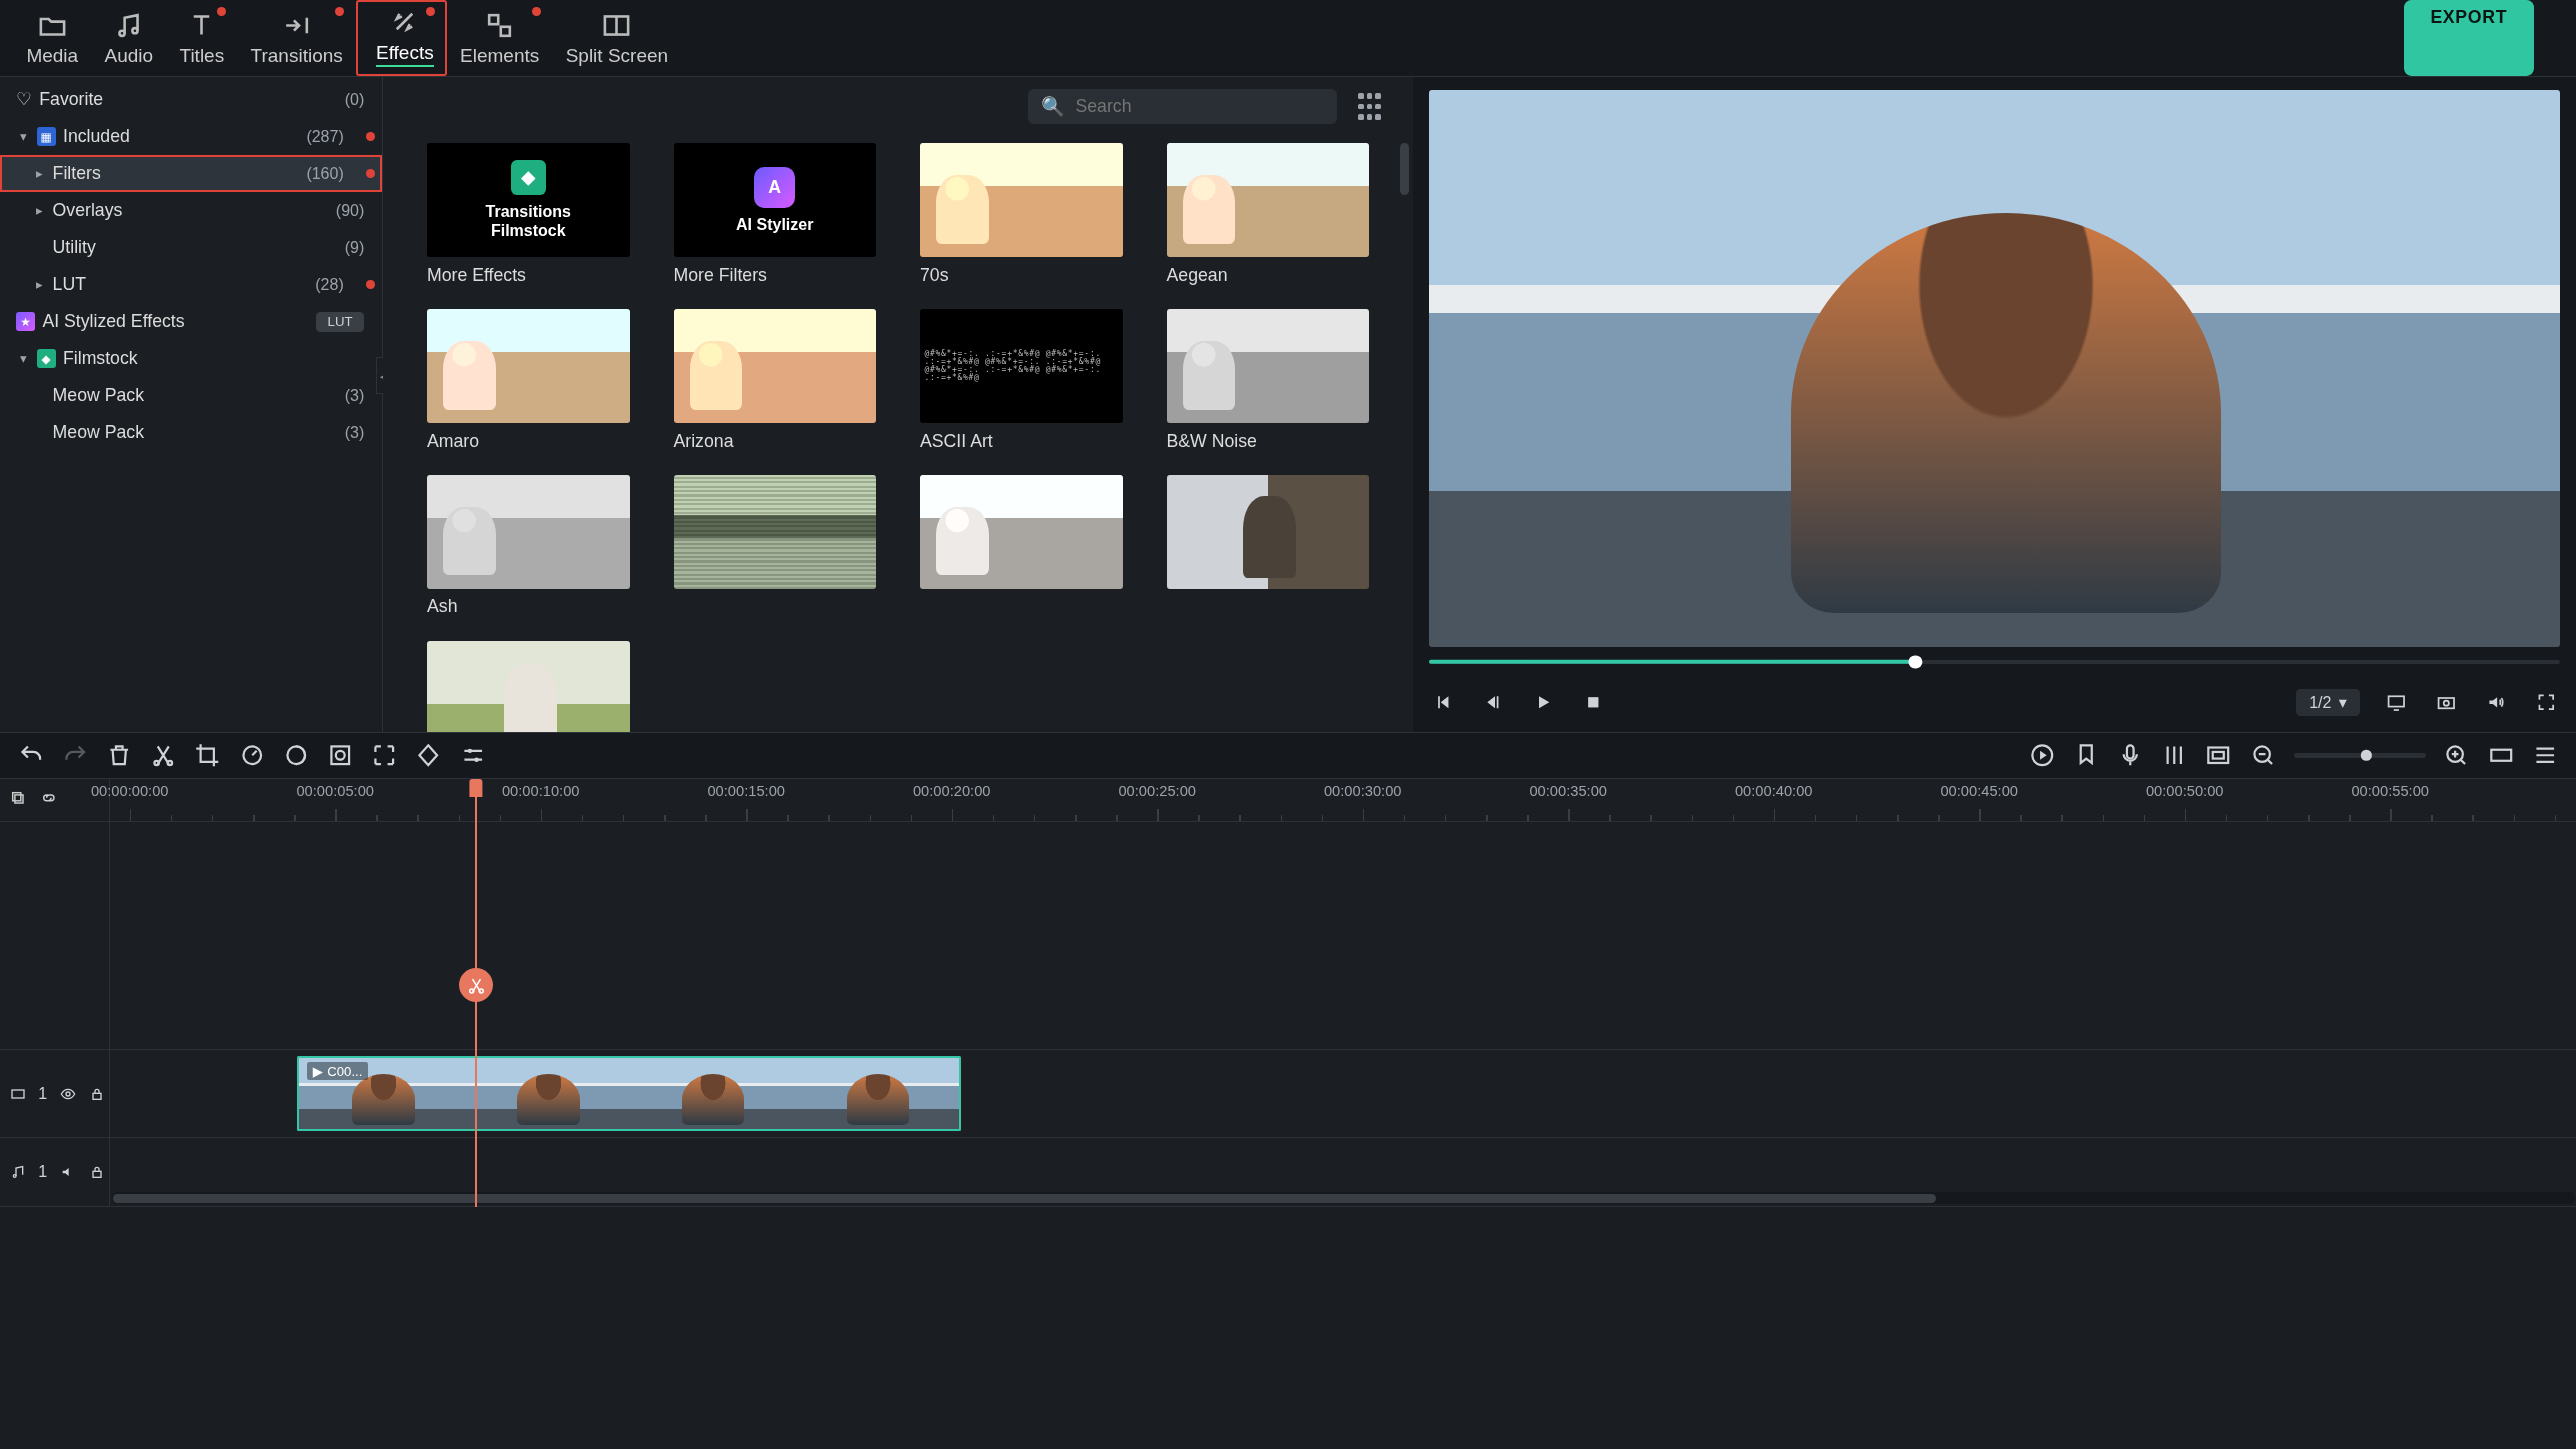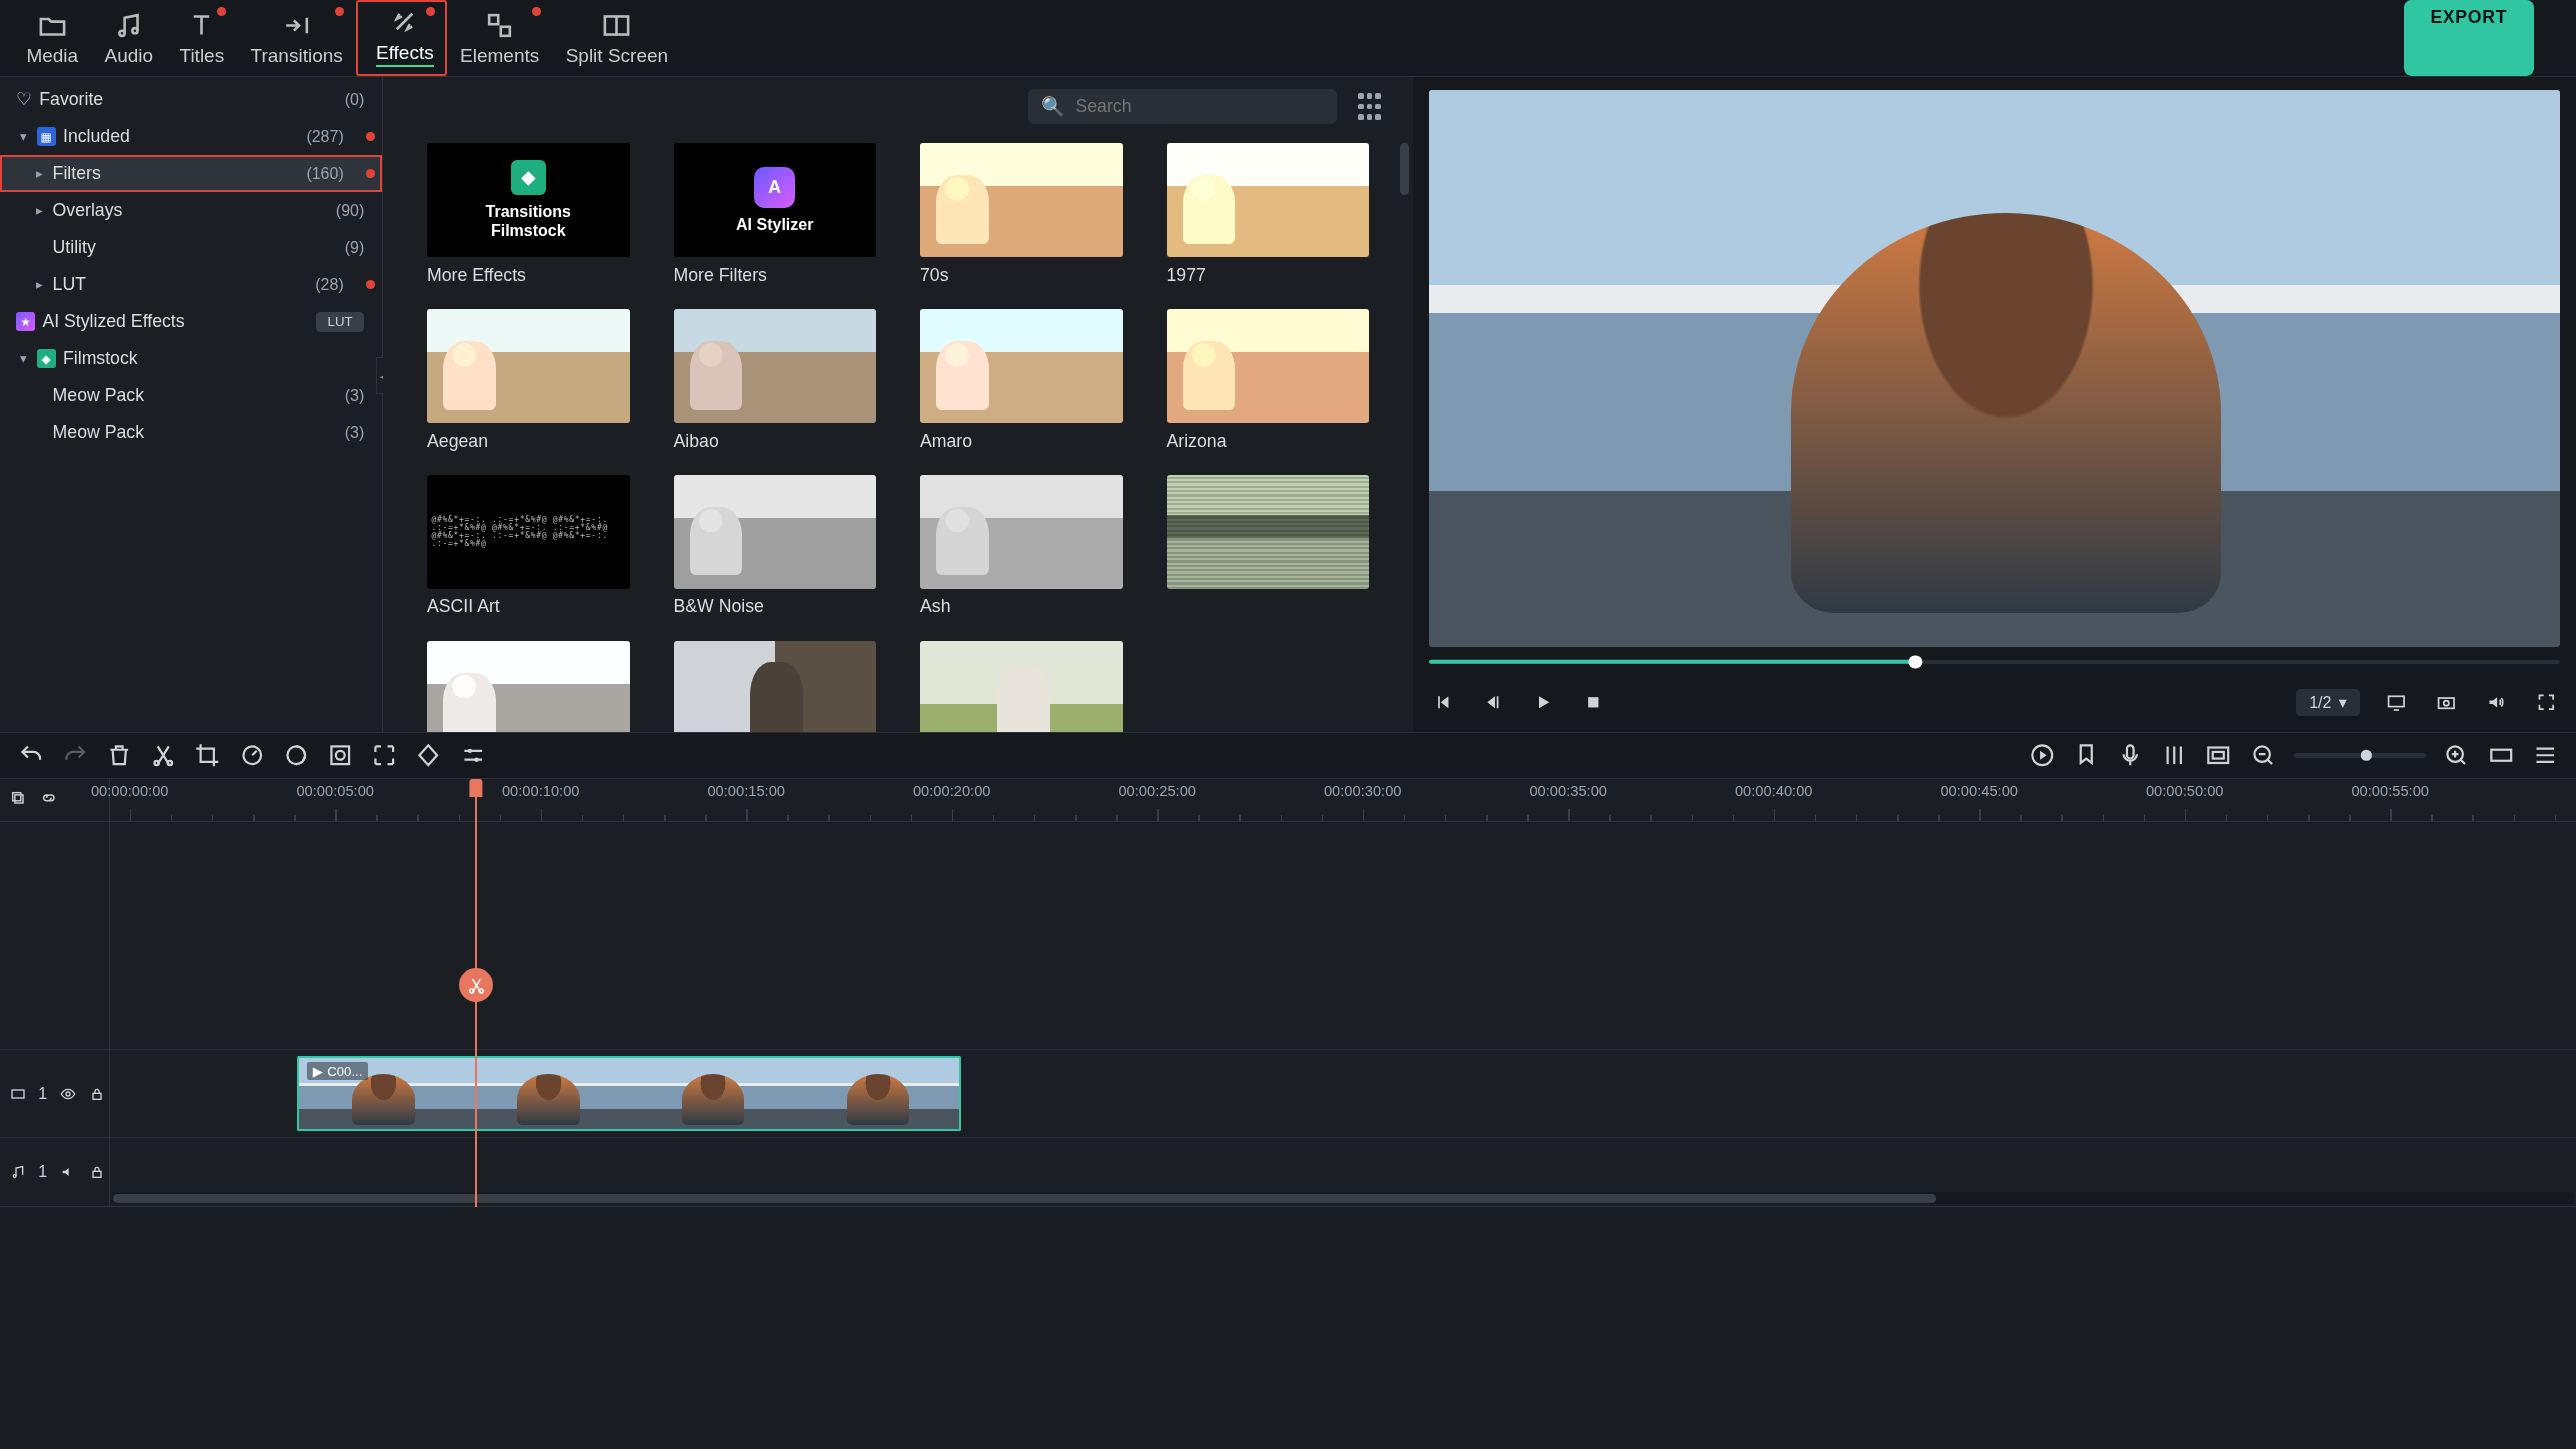--- a/index.html
+++ b/index.html
@@ -273,30 +273,22 @@
             <div class="ai-badge">A</div>
             <div style="font-size:16px;font-weight:700">AI Stylizer</div>
           </div>
           <div class="label">More Filters</div>
         </div>
         <div class="effect-item">
             <div class="thumb scene-vineyard filter-70s"></div>
             <div class="label">70s</div>
           </div>
         <div class="effect-item">
-            <div class="thumb scene-vineyard filter-1977"></div>
-            <div class="label">1977</div>
-          </div>
-        <div class="effect-item">
             <div class="thumb scene-vineyard filter-aegean"></div>
             <div class="label">Aegean</div>
-          </div>
-        <div class="effect-item">
-            <div class="thumb scene-vineyard filter-aibao"></div>
-            <div class="label">Aibao</div>
           </div>
         <div class="effect-item">
             <div class="thumb scene-vineyard filter-amaro"></div>
             <div class="label">Amaro</div>
           </div>
         <div class="effect-item">
             <div class="thumb scene-vineyard filter-arizona"></div>
             <div class="label">Arizona</div>
           </div>
         <div class="effect-item">

